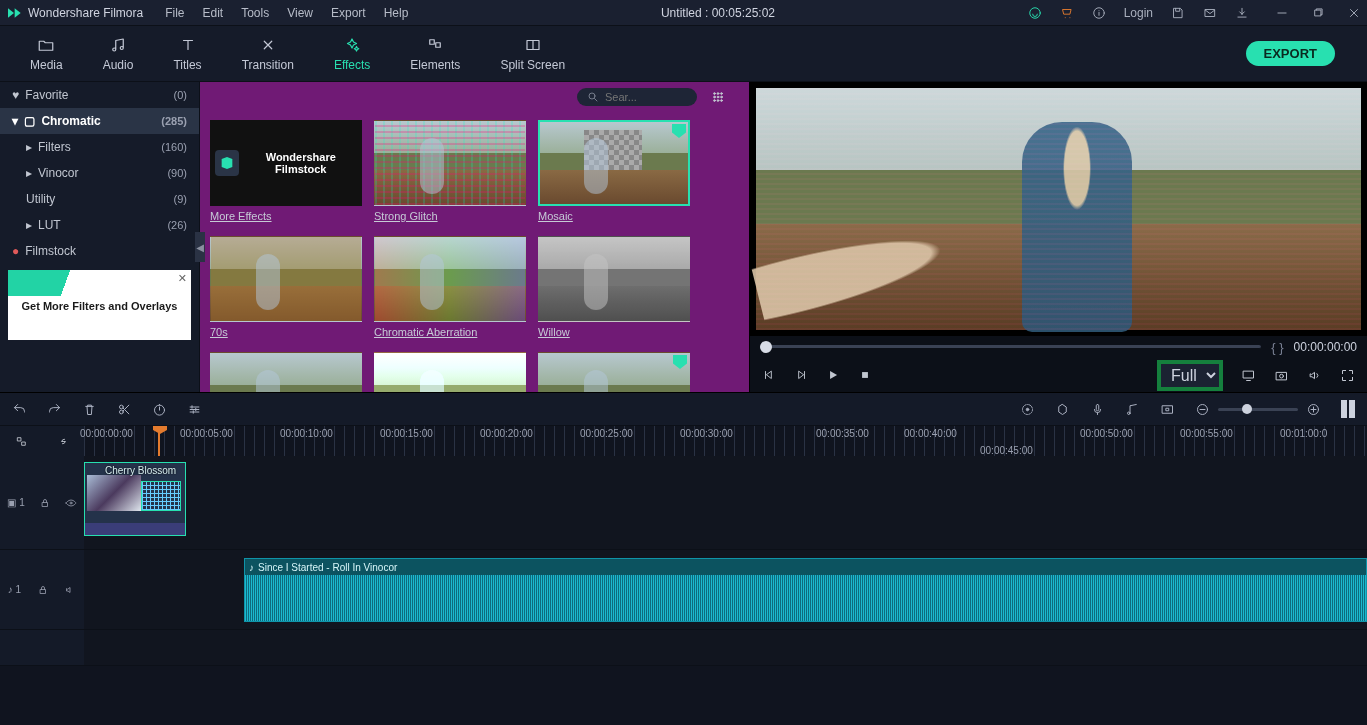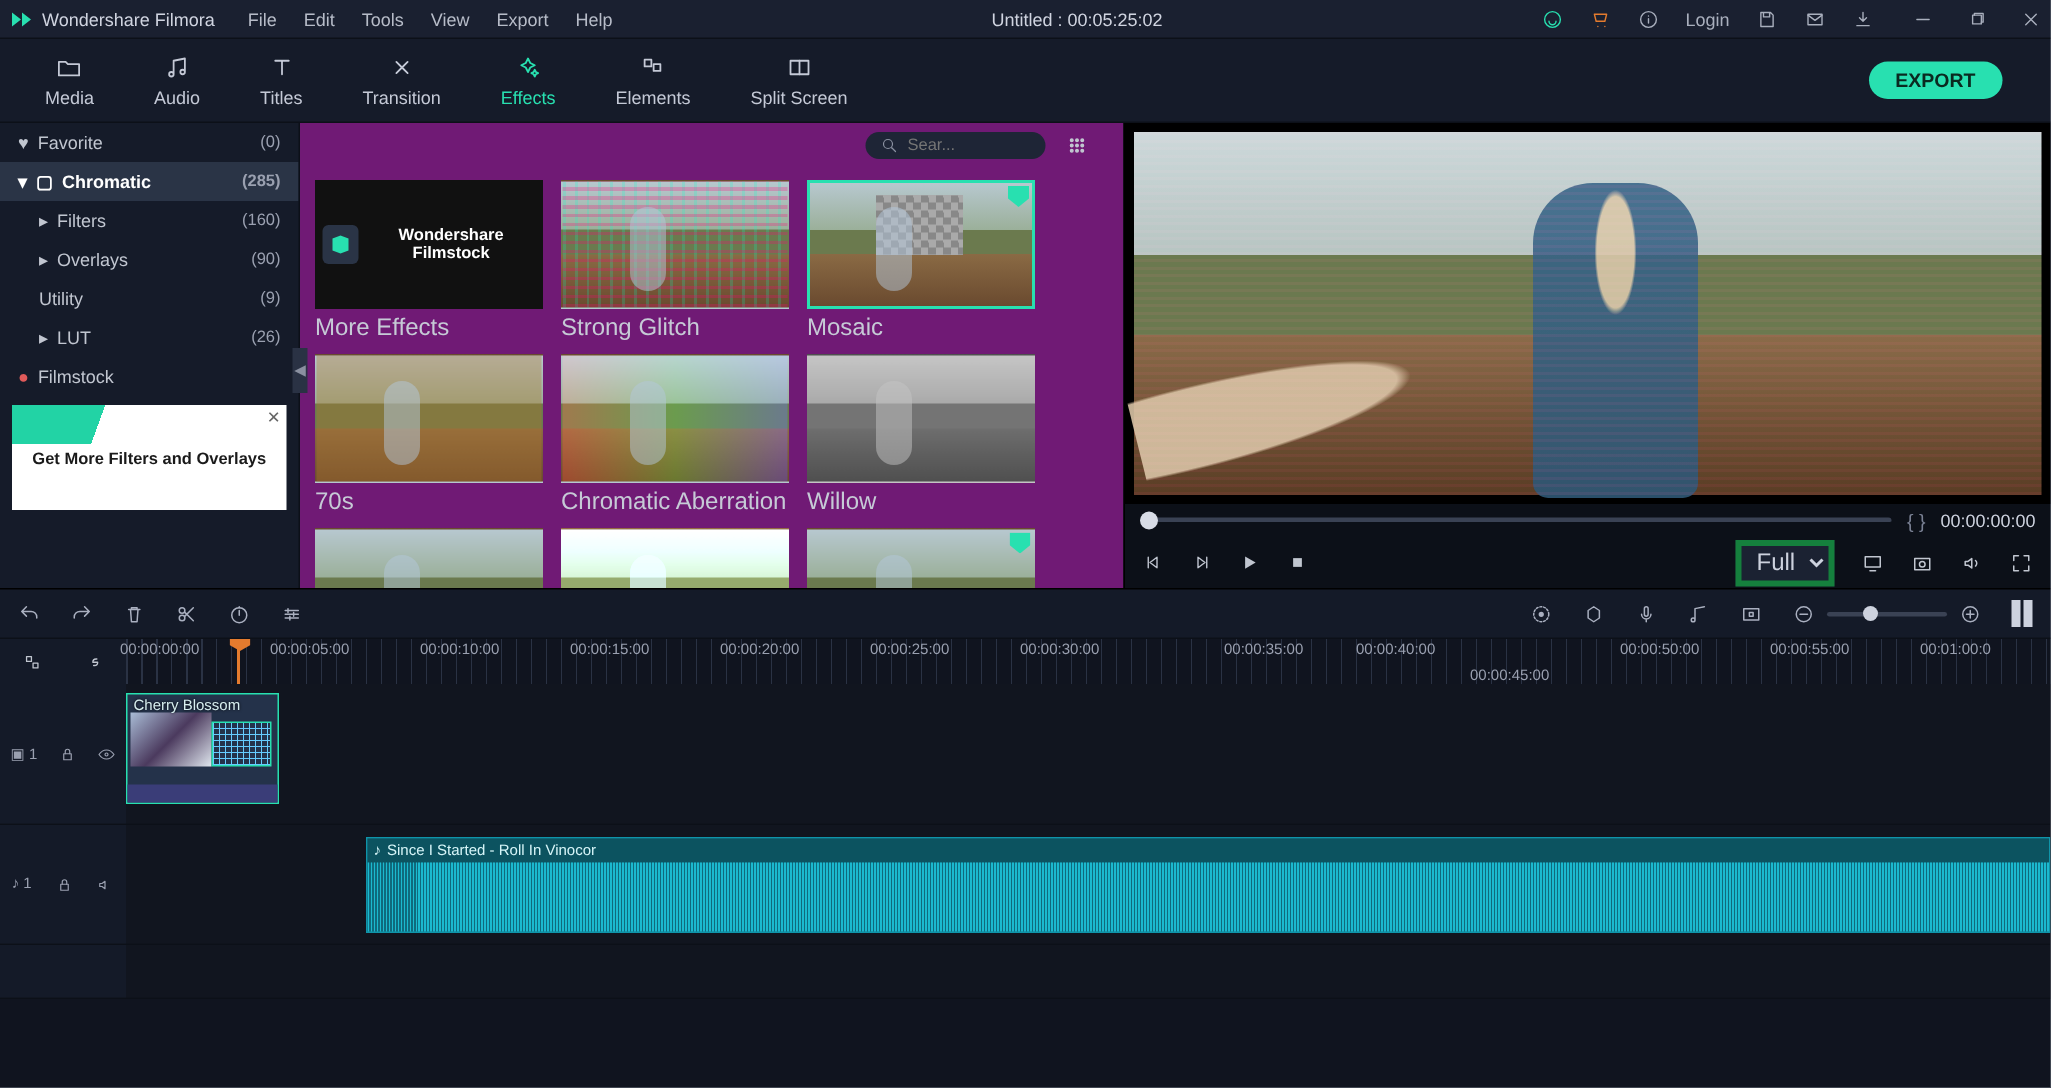--- a/index.html
+++ b/index.html
@@ -43,21 +43,21 @@
 .library { flex: 1; background: #701a75; display: flex; flex-direction: column; }
 .lib-top { display: flex; justify-content: flex-end; align-items: center; gap: 14px; padding: 6px 14px; }
 .search { background: #1e2536; border-radius: 12px; display: flex; align-items: center; gap: 6px; padding: 3px 10px; width: 120px; color: #8a90a0; font-size: 11px; }
 .search input { background: transparent; border: none; outline: none; color: #c1c6d0; width: 70px; font-size: 11px; }
 .lib-grid { padding: 8px 10px 0 10px; display: grid; grid-template-columns: repeat(3, 156px); grid-auto-rows: 112px; gap: 4px 8px; align-content: start; overflow: hidden; }
 .fx-card { display: flex; flex-direction: column; gap: 4px; cursor: pointer; }
 .fx-thumb { width: 152px; height: 86px; background: #333; border: 1px solid transparent; position: relative; }
 .fx-card.selected .fx-thumb { border: 2px solid #28e0b0; }
 .fx-thumb.more { background: #111; display: flex; flex-direction: row; align-items: center; justify-content: center; gap: 6px; color: #fff; font-size: 11px; font-weight: 600; text-align: center; padding: 4px; }
 .fx-thumb.more .fbox { width: 26px; height: 26px; background: #2a3446; border-radius: 4px; display: flex; align-items: center; justify-content: center; }
-.fx-label { font-size: 16px; color: #c6cad6; }
+.fx-label { font-size: 11px; color: #c6cad6; text-decoration: underline; }
 
 
 .thumb-scene { background: linear-gradient(to bottom,#b7c8cf 0%,#9bb09a 38%,#6b7a4e 38%,#6b7a4e 58%,#8a6a44 58%,#6a4a2f 100%); position: relative; }
 .thumb-scene::after { content: ""; position: absolute; left: 30%; top: 20%; width: 24px; height: 56px; background: rgba(180,200,220,.5); border-radius: 12px; }
 .thumb-bw { filter: grayscale(1); }
 .thumb-glitch::before { content: ""; position: absolute; inset: 0; background: repeating-linear-gradient(0deg, rgba(255,0,120,.25) 0 2px, transparent 2px 6px), repeating-linear-gradient(90deg, rgba(0,255,200,.2) 0 2px, transparent 2px 8px); }
 .thumb-70s::before { content: ""; position: absolute; inset: 0; background: rgba(180,120,40,.35); }
 .thumb-chrom::before { content: ""; position: absolute; inset: 0; background: linear-gradient(90deg, rgba(255,0,0,.35), rgba(0,255,0,.25), rgba(0,0,255,.35)); mix-blend-mode: screen; }
 .thumb-mosaic::before { content: ""; position: absolute; left: 30%; top: 10%; width: 58px; height: 40px; background: repeating-conic-gradient(#888 0 25%, #aaa 0 50%) 0/10px 10px; }
 .dl-mark { position: absolute; right: 2px; top: 2px; width: 14px; height: 14px; background: #28e0b0; clip-path: polygon(0 0,100% 0,100% 60%,50% 100%,0 60%); }
@@ -98,21 +98,21 @@
 .ruler .ticks { flex: 1; position: relative; background: repeating-linear-gradient(90deg,#2a3244 0 1px,transparent 1px 10px), repeating-linear-gradient(90deg,#3a4458 0 1px,transparent 1px 100px); }
 .ruler .ticks .mark { position: absolute; top: 2px; font-size: 10px; color: #9aa0b0; transform: translateX(-4px); }
 .playhead { position: absolute; top: 0; bottom: 0; width: 0; border-left: 2px solid #e47b2e; z-index: 5; }
 .playhead::before { content: ""; position: absolute; top: -2px; left: -7px; width: 14px; height: 10px; background: #e47b2e; clip-path: polygon(0 0,100% 0,100% 60%,50% 100%,0 60%); }
 
 .track { display: flex; border-bottom: 1px solid #0c1018; position: relative; }
 .track .head { width: 84px; background: #141a28; display: flex; align-items: center; justify-content: space-around; font-size: 10px; color: #9aa0b0; }
 .track .lane { flex: 1; position: relative; background: #11151f; }
 
 .clip-video { position: absolute; left: 0; top: 6px; height: 74px; width: 102px; border: 1px solid #27e0b0; background: #24324a; }
-.clip-video .label { position: absolute; left: 4px; top: 2px; font-size: 10px; color: #d7eef0; text-shadow: 0 0 2px #000; z-index: 2; }
+.clip-video .label { position: absolute; left: 20px; top: 2px; font-size: 10px; color: #d7eef0; text-shadow: 0 0 2px #000; z-index: 2; }
 .clip-video .thm { position: absolute; inset: 12px 44px 24px 2px; background: linear-gradient(135deg,#a9bcd6,#4b3a5e,#dfe6ee); }
 .clip-video .grid { position: absolute; right: 4px; top: 18px; width: 40px; height: 30px; background: repeating-linear-gradient(0deg,#6cf 0 1px,transparent 1px 4px), repeating-linear-gradient(90deg,#6cf 0 1px,transparent 1px 4px); border: 1px solid #27e0b0; }
 .clip-video .bar { position: absolute; left: 0; right: 0; bottom: 0; height: 12px; background: #3a3d78; }
 
 .track.video { height: 94px; }
 .track.audio { height: 80px; }
 
 .clip-audio { position: absolute; left: 160px; right: 0; top: 8px; height: 64px; background: #0f6a7d; border: 1px solid #0f94a9; }
 .clip-audio .hdr { height: 16px; background: #0c5360; display: flex; align-items: center; gap: 4px; padding: 0 4px; font-size: 10px; color: #d6f5f8; }
 .clip-audio .wave { position: absolute; left: 0; right: 0; top: 16px; bottom: 0; background: repeating-linear-gradient(90deg, #1bb9cf 0 1px, transparent 1px 2px); }
@@ -248,21 +248,21 @@
     <div class="sb-row sb-sub">
       <span class="lbl">
           <span>▸</span>
           <span>Filters</span>
         </span>
       <span class="count">(160)</span>
     </div>
     <div class="sb-row sb-sub">
       <span class="lbl">
           <span>▸</span>
-          <span>Overlays</span>
+          <span>Vinocor</span>
         </span>
       <span class="count">(90)</span>
     </div>
     <div class="sb-row">
       <span class="lbl" style="padding-left:14px">
           <span>Utility</span>
         </span>
       <span class="count">(9)</span>
     </div>
     <div class="sb-row sb-sub">

